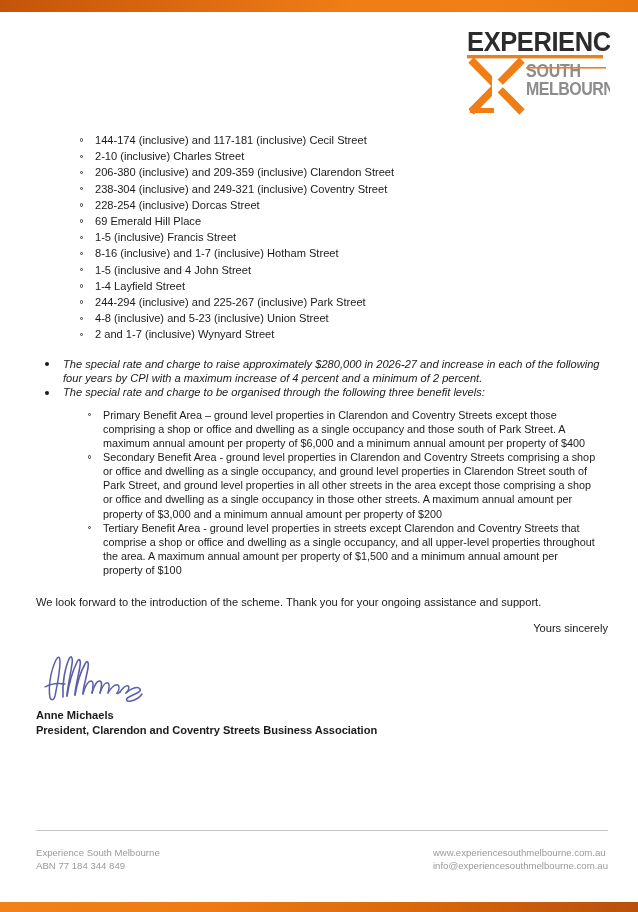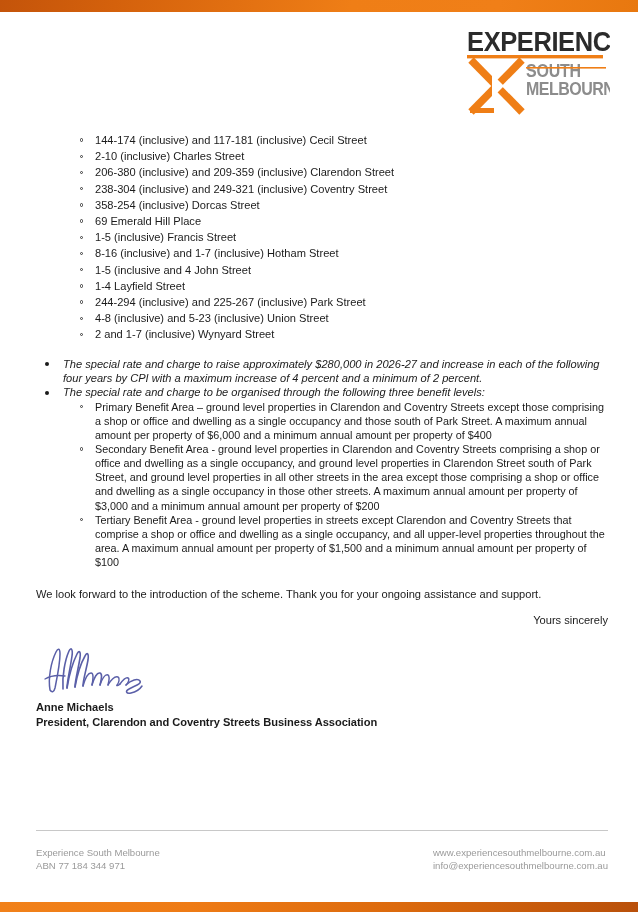--- a/index.html
+++ b/index.html
@@ -106,21 +106,21 @@
     top: 5.3px;
     width: 4px;
     height: 4px;
     background: #1b1b1b;
     border-radius: 50%;
   }
 
   
   ul.benefit-list {
     list-style: none;
-    margin: 0;
+    margin: 8px;
     padding: 0;
   }
   ul.benefit-list > li {
     position: relative;
     padding-left: 32px;
     font-size: 10.8px;
     line-height: 14.1px;
     color: #1b1b1b;
     text-align: left;
   }
@@ -224,21 +224,21 @@
     </svg>
   </div>
 
   <div class="content">
 
     <ul class="street-list">
       <li><span>144-174 (inclusive) and 117-181 (inclusive) Cecil Street</span></li>
       <li><span>2-10 (inclusive) Charles Street</span></li>
       <li><span>206-380 (inclusive) and 209-359 (inclusive) Clarendon Street</span></li>
       <li><span>238-304 (inclusive) and 249-321 (inclusive) Coventry Street</span></li>
-      <li><span>358-254 (inclusive) Dorcas Street</span></li>
+      <li><span>228-254 (inclusive) Dorcas Street</span></li>
       <li><span>69 Emerald Hill Place</span></li>
       <li><span>1-5 (inclusive) Francis Street</span></li>
       <li><span>8-16 (inclusive) and 1-7 (inclusive) Hotham Street</span></li>
       <li><span>1-5 (inclusive and 4 John Street</span></li>
       <li><span>1-4 Layfield Street</span></li>
       <li><span>244-294 (inclusive) and 225-267 (inclusive) Park Street</span></li>
       <li><span>4-8 (inclusive) and 5-23 (inclusive) Union Street</span></li>
       <li><span>2 and 1-7 (inclusive) Wynyard Street</span></li>
     </ul>
 
@@ -287,21 +287,21 @@
 
     <div class="signer-name">Anne Michaels</div>
     <div class="signer-title">President, Clarendon and Coventry Streets Business Association</div>
   </div>
 
   <div class="footer">
     <div class="footer-rule"></div>
     <div class="footer-cols">
       <div class="footer-left">
         <span class="footer-line">Experience South Melbourne</span>
-        <span class="footer-line">ABN 77 184 344 971</span>
+        <span class="footer-line">ABN 77 184 344 849</span>
       </div>
       <div class="footer-right">
         <span class="footer-line">www.experiencesouthmelbourne.com.au</span>
         <span class="footer-line">info@experiencesouthmelbourne.com.au</span>
       </div>
     </div>
   </div>
 
   <div class="bar-bottom"></div>
 </div>

